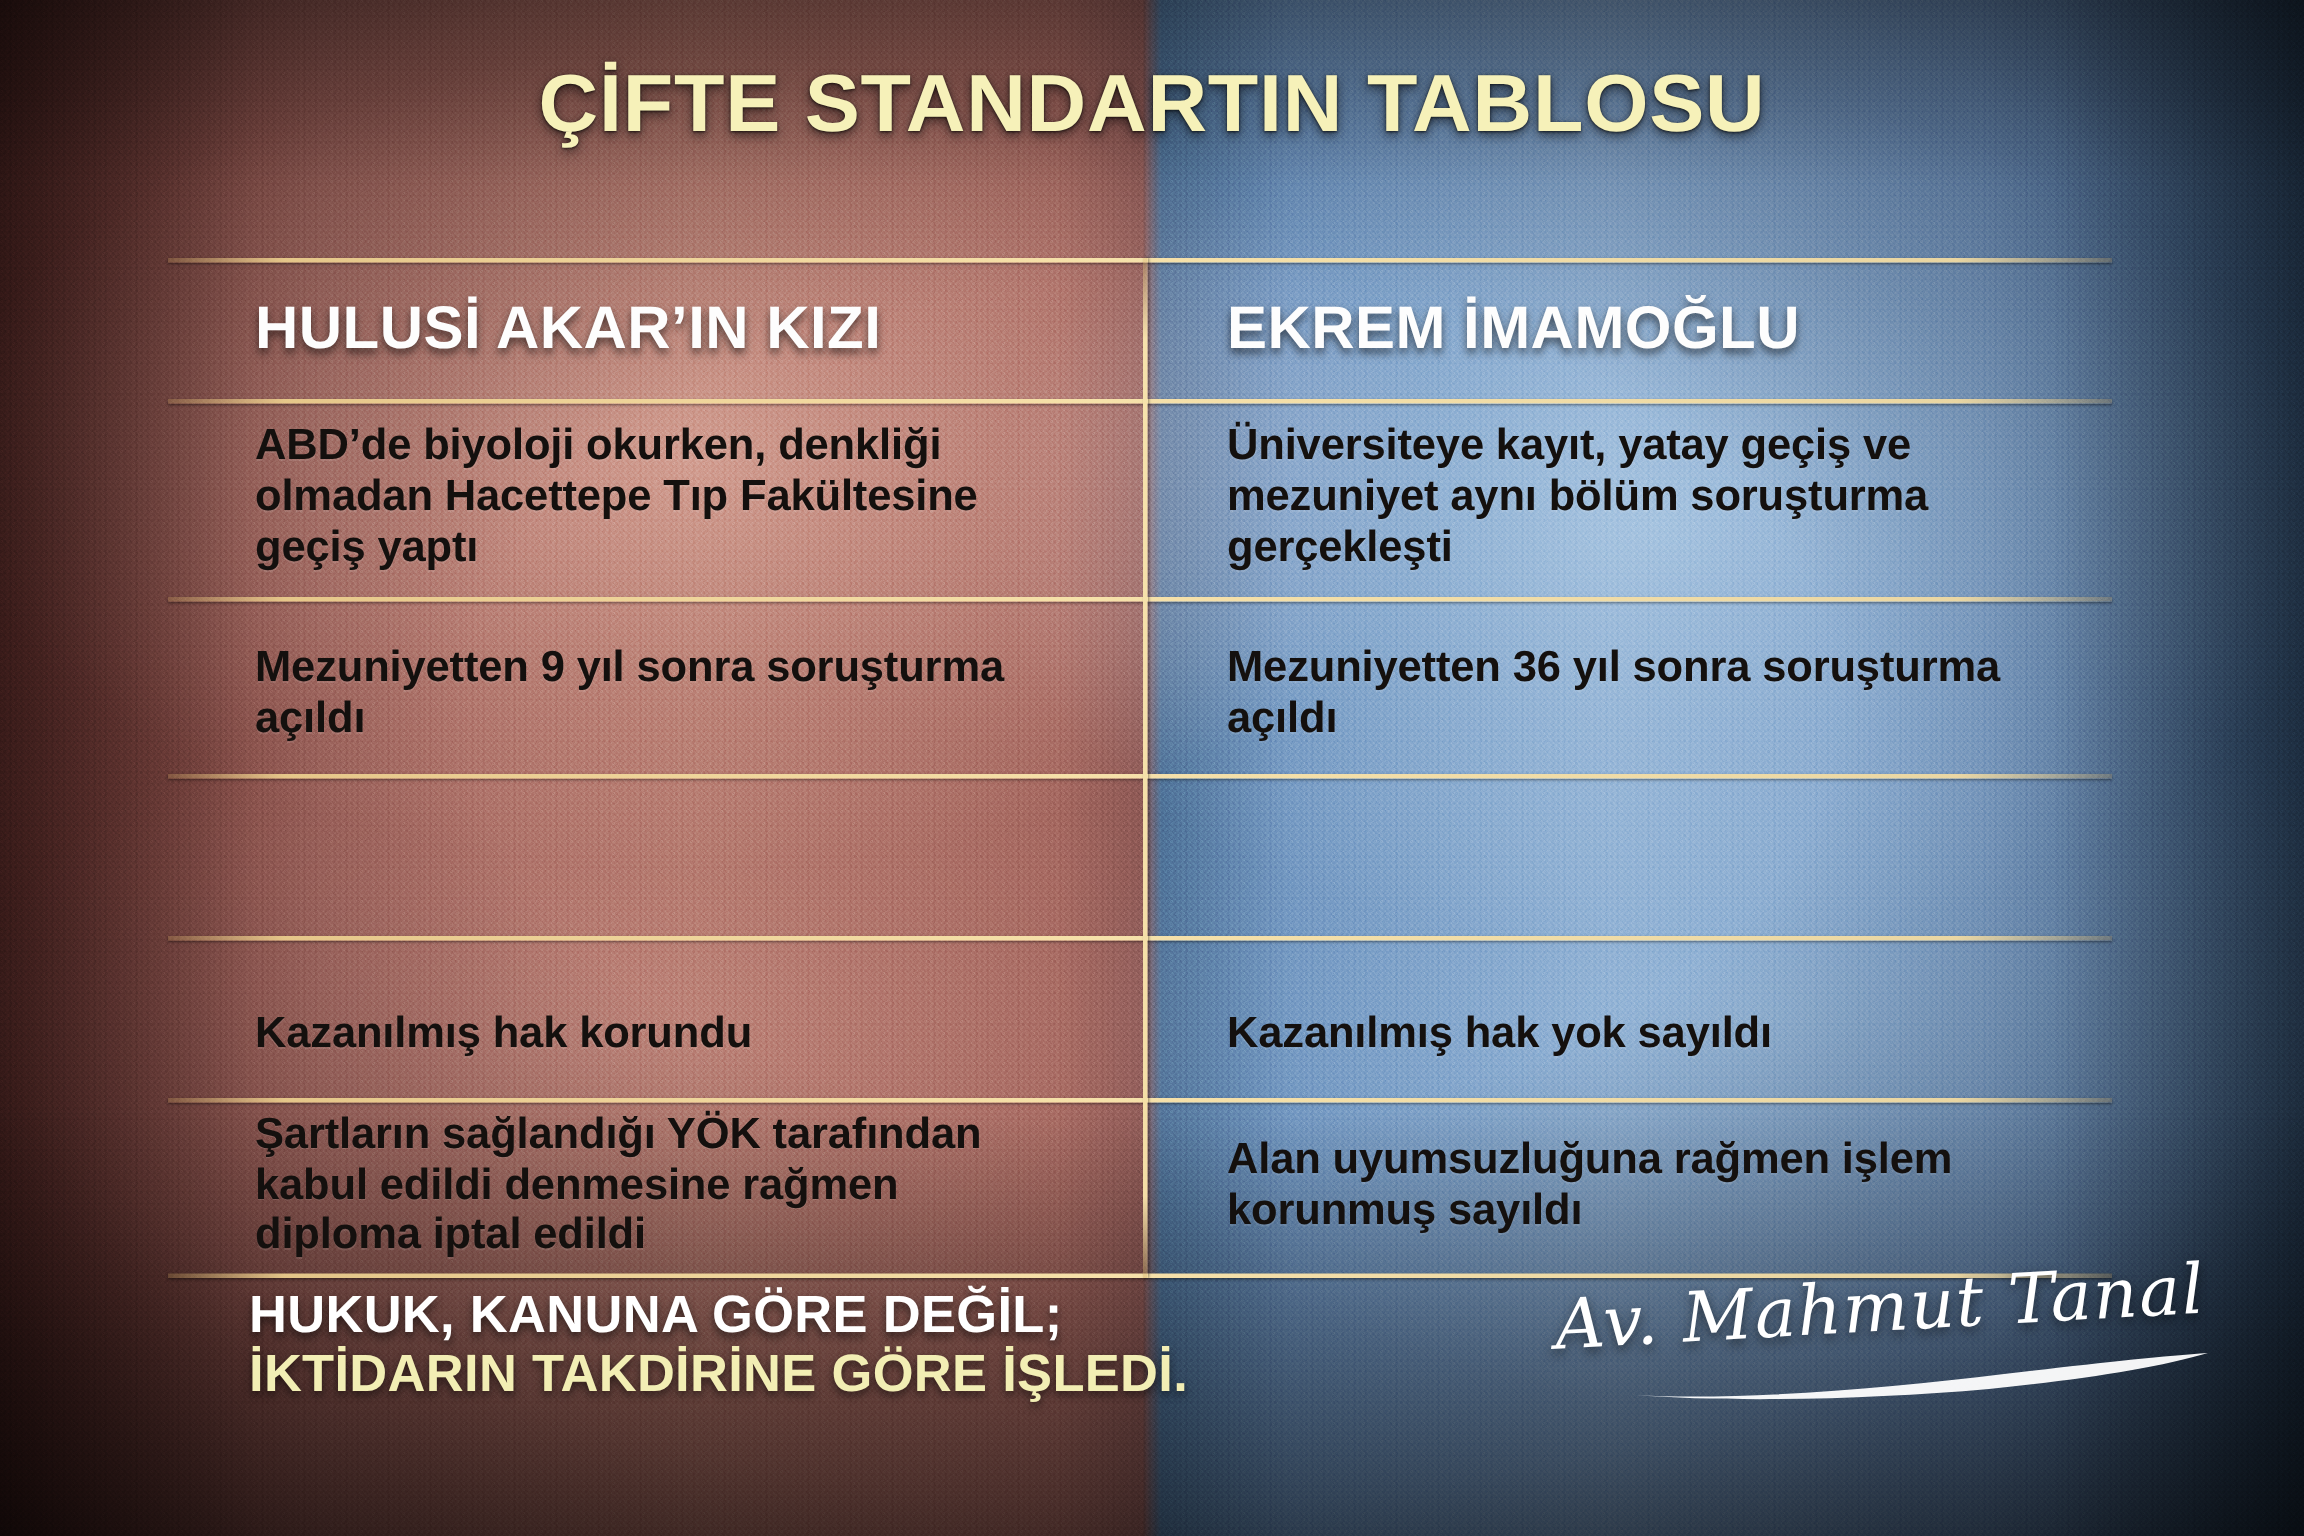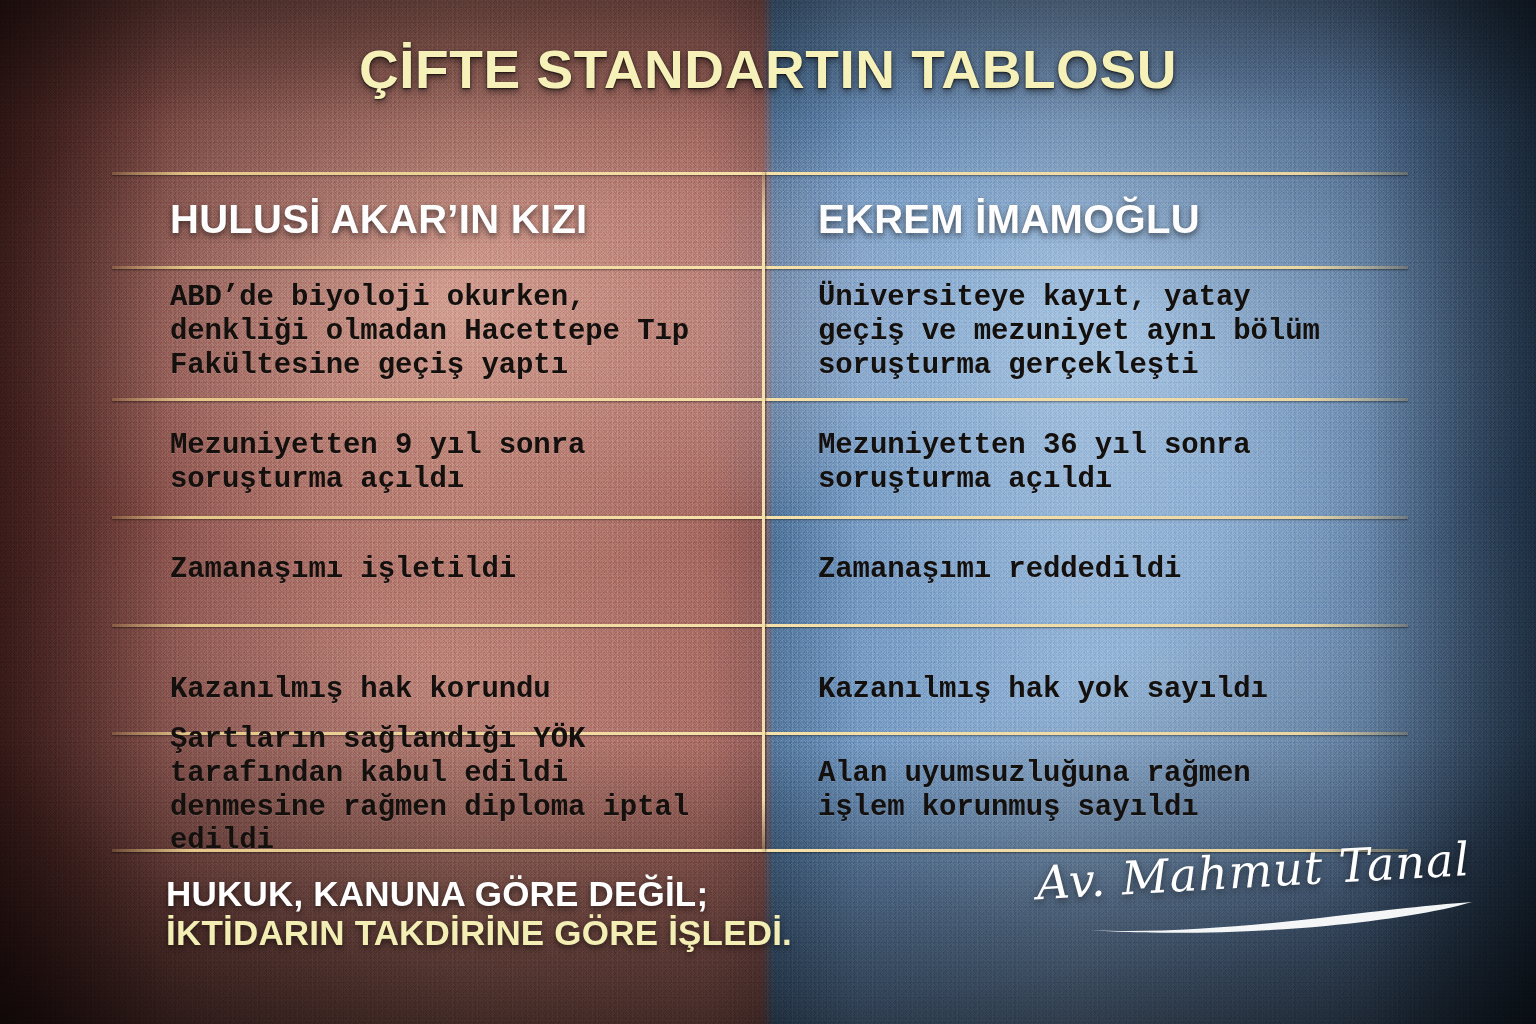--- a/index.html
+++ b/index.html
@@ -146,27 +146,26 @@
     white-space:nowrap;
   }
 
   .body-text{
     font-size:29px;
     font-weight:bold;
     line-height:1.17;
     color:#14100e;
     letter-spacing:-0.1px;
     text-shadow:0 1px 0 rgba(255,255,255,.10);
-    font-family:Liberation Mono, monospace;
   }
 
   
   .footer{
     position:absolute;
-    left:166px; bottom:72px;
+    left:166px; bottom:89px;
   }
   .footer-line{
     font-size:35px;
     font-weight:bold;
     line-height:1.12;
     letter-spacing:0.2px;
     text-shadow:0 3px 6px rgba(0,0,0,.55);
     font-stretch:condensed;
     white-space:nowrap;
   }
@@ -246,28 +245,20 @@
 
       <div class="row" style="top:232px; height:118px">
         <div class="cell">
           <span class="body-text">Mezuniyetten 9 yıl sonra soruşturma açıldı</span>
         </div>
         <div class="cell right">
           <span class="body-text">Mezuniyetten 36 yıl sonra soruşturma açıldı</span>
         </div>
       </div>
 
-      <div class="row" style="top:344px; height:108px">
-        <div class="cell">
-          <span class="body-text">Zamanaşımı işletildi</span>
-        </div>
-        <div class="cell right">
-          <span class="body-text">Zamanaşımı reddedildi</span>
-        </div>
-      </div>
 
       <div class="row" style="top:464px; height:108px">
         <div class="cell">
           <span class="body-text">Kazanılmış hak korundu</span>
         </div>
         <div class="cell right">
           <span class="body-text">Kazanılmış hak yok sayıldı</span>
         </div>
       </div>
 

